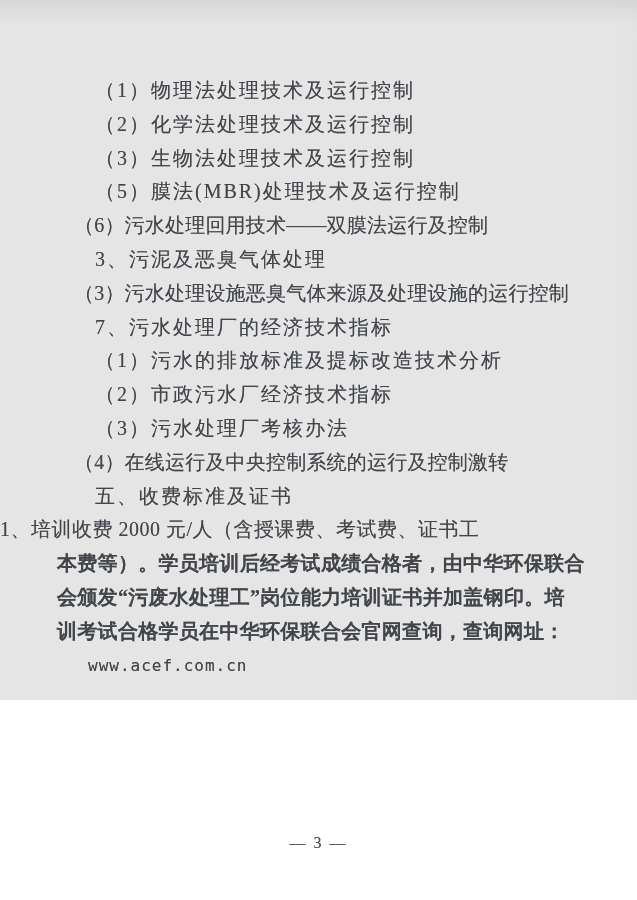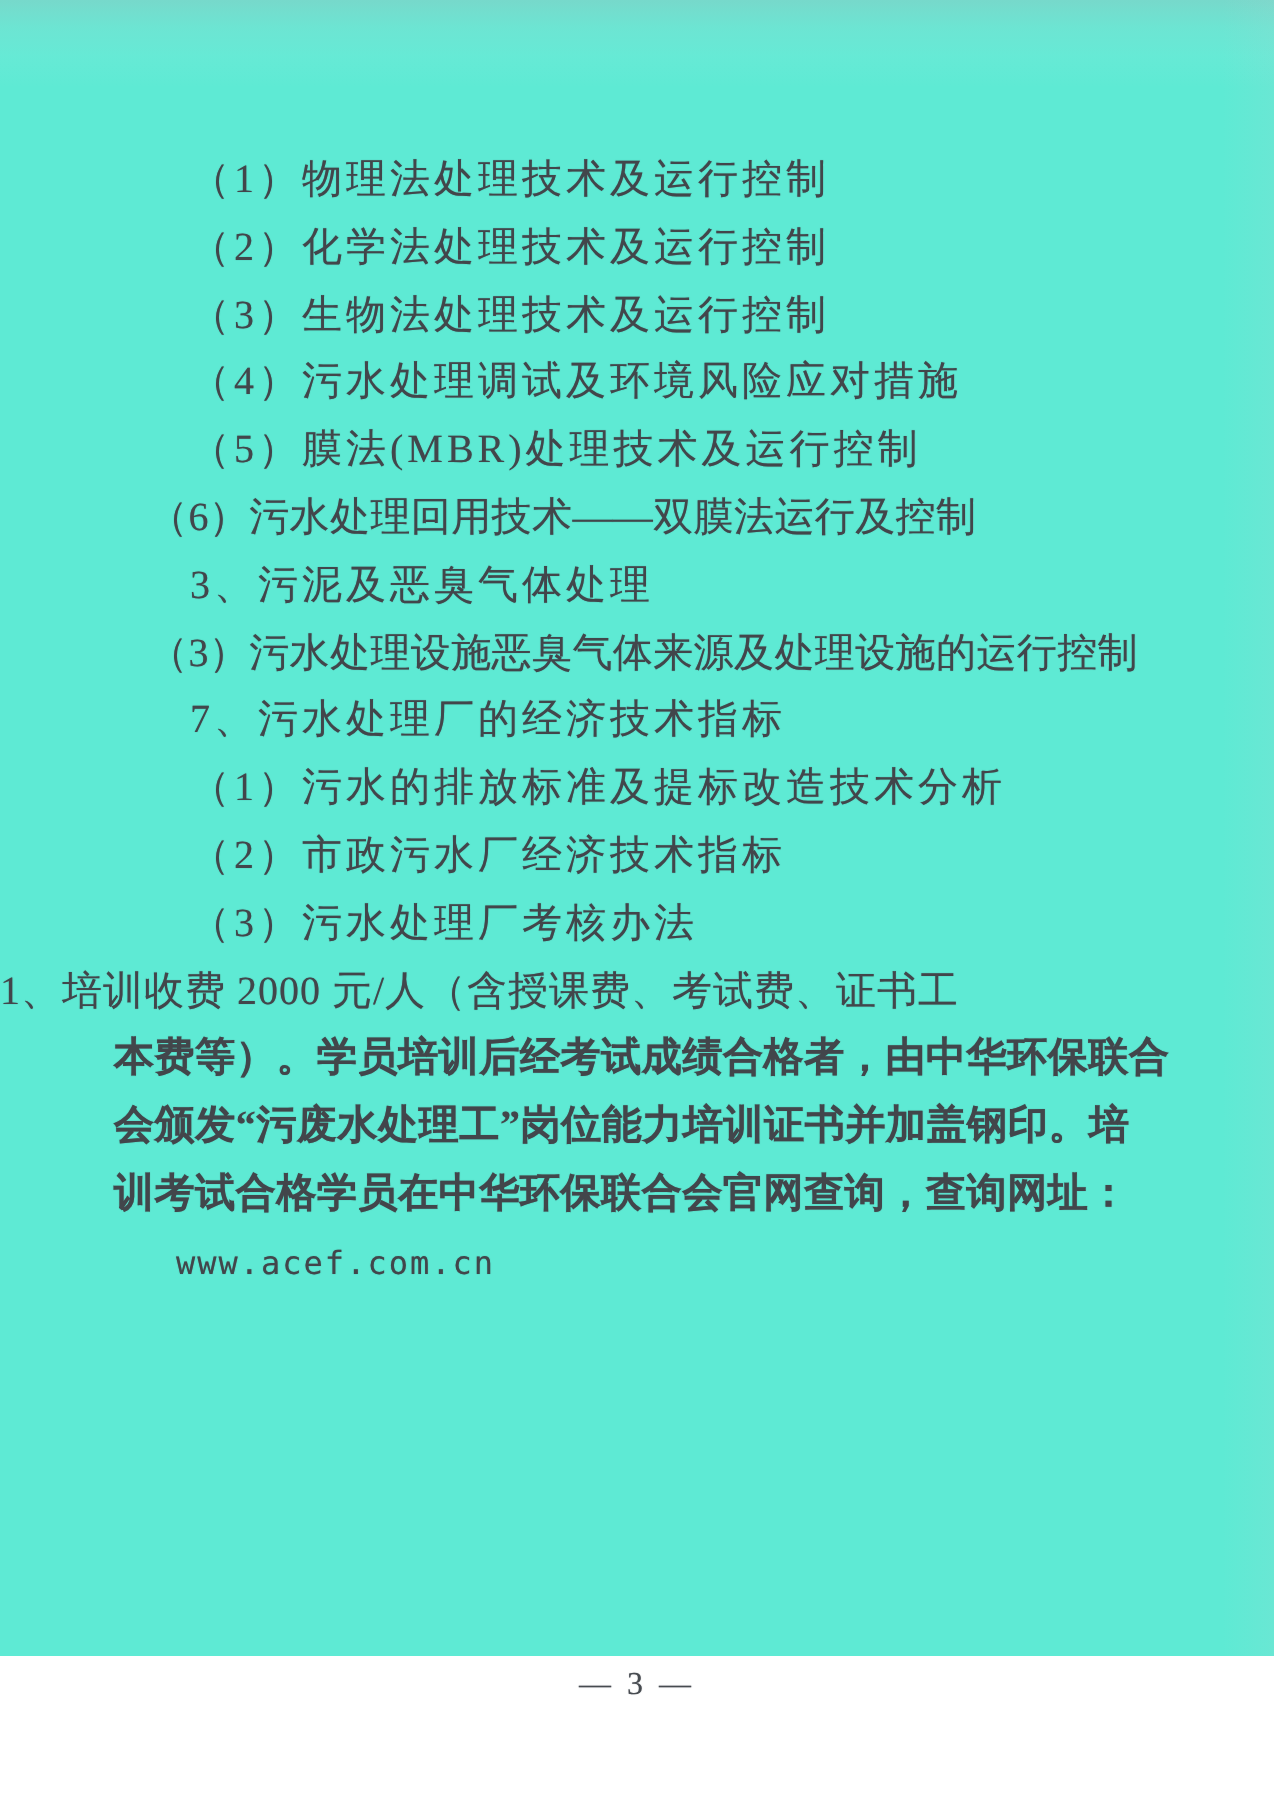--- a/index.html
+++ b/index.html
@@ -6,22 +6,22 @@
     margin: 0;
     padding: 0;
     width: 637px;
     height: 900px;
     overflow: hidden;
     background: #ffffff;
   }
   .page {
     position: relative;
     width: 637px;
-    height: 828px;
-    background: #5eead4;
+    height: 700px;
+    background: #e5e5e5;
     font-family: "Liberation Serif", "DejaVu Serif", serif;
     color: #42464b;
   }
   
   .page::before {
     content: "";
     position: absolute;
     top: 0; left: 0; right: 0;
     height: 46px;
     background: linear-gradient(180deg,
@@ -76,29 +76,30 @@
   }
 </style>
 </head>
 <body>
 
 <div class="page">
   <div class="content">
     <div class="ln l-item">（1）物理法处理技术及运行控制</div>
     <div class="ln l-item">（2）化学法处理技术及运行控制</div>
     <div class="ln l-item">（3）生物法处理技术及运行控制</div>
-    <div class="ln l-item">（4）污水处理调试及环境风险应对措施</div>
     <div class="ln l-item">（5）膜法(MBR)处理技术及运行控制</div>
     <div class="ln l-tight">（6）污水处理回用技术——双膜法运行及控制</div>
     <div class="ln l-item">3、污泥及恶臭气体处理</div>
     <div class="ln l-tight">（3）污水处理设施恶臭气体来源及处理设施的运行控制</div>
     <div class="ln l-item">7、污水处理厂的经济技术指标</div>
     <div class="ln l-item">（1）污水的排放标准及提标改造技术分析</div>
     <div class="ln l-item">（2）市政污水厂经济技术指标</div>
     <div class="ln l-item">（3）污水处理厂考核办法</div>
+    <div class="ln l-tight">（4）在线运行及中央控制系统的运行及控制激转</div>
+    <div class="ln l-item">五、收费标准及证书</div>
     <div class="ln l-pfirst">1、培训收费 2000 元/人（含授课费、考试费、证书工</div>
     <div class="ln l-pcont">本费等）。学员培训后经考试成绩合格者，由中华环保联合</div>
     <div class="ln l-pcont">会颁发“污废水处理工”岗位能力培训证书并加盖钢印。培</div>
     <div class="ln l-pcont">训考试合格学员在中华环保联合会官网查询，查询网址：</div>
     <div class="ln l-url">www.acef.com.cn</div>
   </div>
   <div class="page-number">— 3 —</div>
 </div>
 
 </body></html>

